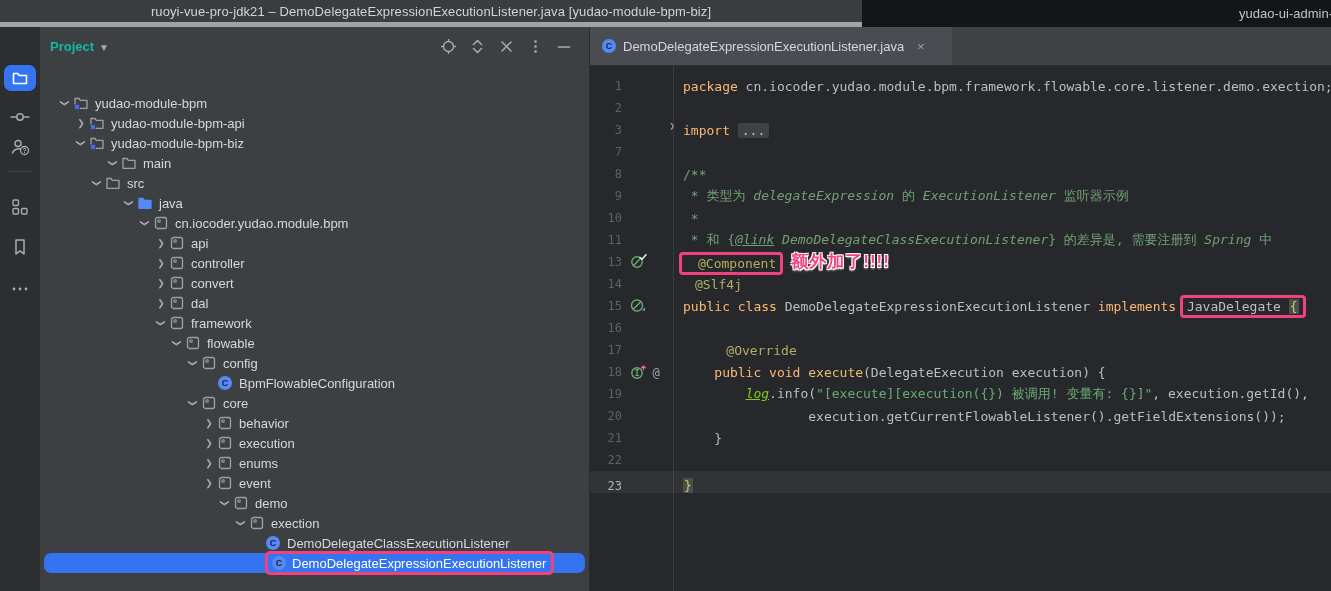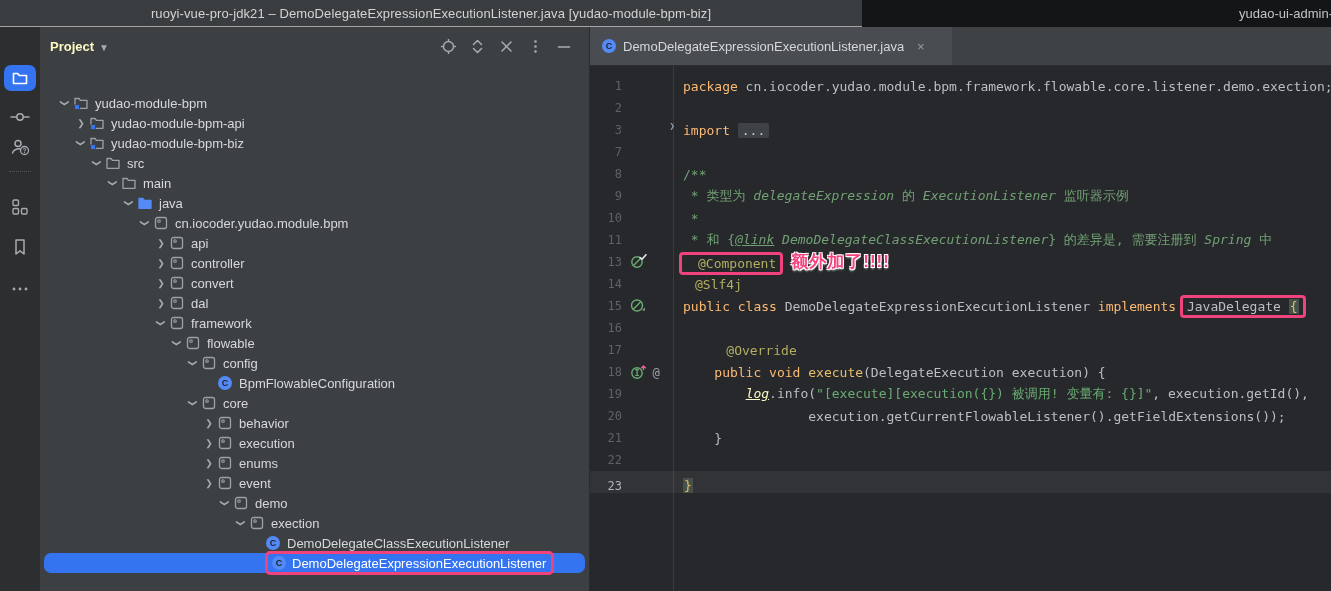--- a/index.html
+++ b/index.html
@@ -2,39 +2,39 @@
 <html><head>
 <meta charset="utf-8">
 <style>
   * { margin:0; padding:0; box-sizing:border-box; }
   html,body { width:1331px; height:591px; background:#1a1b1d; overflow:hidden; }
   body { font-family:"Liberation Sans", sans-serif; }
   .screen { position:relative; width:1331px; height:591px; background:#26282B; }
 
   
   .titlebar-row { position:absolute; top:0; left:0; width:1331px; height:27px; display:flex; }
-  .titlebar-main { width:862px; height:27px; background:#3A3D3F; display:flex; align-items:center; justify-content:center; border-bottom:1px solid #a3a3a3; }
+  .titlebar-main { width:862px; height:27px; background:#3A3D3F; display:flex; align-items:center; justify-content:center; border-bottom:5px solid #a3a3a3; }
   .titlebar-main span { color:#D2D3D5; font-size:13px; letter-spacing:.1px; white-space:nowrap; }
   .titlebar-secondary { flex:1; height:27px; background:#141517; display:flex; align-items:center; justify-content:flex-end; overflow:hidden; }
   .titlebar-secondary span { color:#C3C4C6; font-size:13px; white-space:nowrap; margin-right:-2px; }
 
   
   .main-row { position:absolute; top:27px; left:0; width:1331px; height:564px; display:flex; }
 
   
   .activity-bar { width:40px; height:100%; background:#2C2E30; position:relative; flex:none; }
   .ab-item { position:absolute; left:0; width:40px; display:flex; align-items:center; justify-content:center; cursor:pointer; }
   .ab-active-bg { width:32px; height:26px; background:#3574F0; border-radius:7px; display:flex; align-items:center; justify-content:center; }
   .ab-divider { position:absolute; left:9px; width:22px; border-top:1px dotted #55585c; }
 
   
   .project-panel { width:550px; height:100%; background:#3D4043; position:relative; flex:none; border-right:1px solid #2A2C2E; }
   .panel-header { height:39px; display:flex; align-items:center; padding:0 16px 0 10px; }
   .panel-title-wrap { display:flex; align-items:center; gap:5px; cursor:pointer; }
-  .panel-title { color:#fef9c3; font-size:13px; font-weight:600; }
+  .panel-title { color:#14b8a6; font-size:13px; font-weight:600; }
   .panel-title-chevron { color:#A5A8AD; font-size:10px; transform:translateY(1px); }
   .panel-toolbar { margin-left:auto; display:flex; align-items:center; gap:11px; }
   .pt-icon { width:18px; height:18px; display:flex; align-items:center; justify-content:center; color:#A2A5AA; cursor:pointer; }
 
   .tree { position:absolute; top:66px; left:0; right:0; }
   .tree-row { position:relative; height:20px; display:flex; align-items:center; color:#D6D8DC; font-size:13px; white-space:nowrap; cursor:pointer; }
   .tree-row .indent { flex:none; }
   .chev { flex:none; width:16px; text-align:center; color:#A7AAAF; font-size:11px; line-height:20px; }
   .chev.open { transform:rotate(90deg); }
   .tree-ic { flex:none; width:16px; height:16px; margin-right:6px; display:flex; align-items:center; justify-content:center; position:relative; z-index:1; }
@@ -65,21 +65,21 @@
   .gut .fold-chev { position:absolute; right:8px; top:2px; color:#9DA0A5; font-size:11px; }
   .ltext { white-space:pre; color:#BCBEC4; position:relative; z-index:1; }
 
   .kw    { color:#fdba74; }
   .pl    { color:#BCBEC4; }
   .ann   { color:#B3AE60;margin-left:12px; }
   .str   { color:#6AAB73; }
   .cmt   { color:#72A074; }
   .cmti  { color:#72A074; font-style:italic;text-align:right; }
   .cmtlink { color:#72A074; font-style:italic; text-decoration:underline; }
-  .field { color:#fef9c3; font-style:italic;text-decoration:underline; }
+  .field { color:#84cc16; font-style:italic;text-decoration:underline; }
   .mdecl { color:#E8BF6A; }
   .brace { color:#E8BF6A; background:#455249; padding:0 1px; }
   .fold  { background:#3E4145; color:#C8CACF; border-radius:2px; padding:0 4px; }
 
   .pink-box { display:inline-block; border:3px solid #F0437E; border-radius:4px; padding:1px 4px; margin:-5px 0 -5px -4px; position:relative; z-index:2; }
   .stamp { display:inline-block; font-family:"Liberation Sans",sans-serif; font-weight:bold; font-size:17px; letter-spacing:1px; color:#F5437F; margin-left:8px; transform:translateY(-1px);
            text-shadow:-1px -1px 0 #fff, 1px -1px 0 #fff, -1px 1px 0 #fff, 1px 1px 0 #fff, 0 2px 2px rgba(255,255,255,.65); }
 
   svg { display:block; }
 </style>
@@ -224,38 +224,38 @@
             <span class="chev open" style="font-size: 9px;">❯</span>
             <span class="tree-ic">
               <svg width="16" height="16" viewBox="0 0 16 16">
                 <path d="M2 3.5 h4 l1.4 1.8 h6.6 v8 h-12 z" fill="none" stroke="#9DA1A7" stroke-width="1.3" stroke-linejoin="round"></path>
                 <rect x="1.5" y="9.5" width="5" height="5" rx="1" fill="#3574F0" stroke="#3D4043" stroke-width="1"></rect>
               </svg>
             </span>
             <span class="tree-label">yudao-module-bpm-biz</span>
           </div>
           <div class="tree-row">
+            <span class="indent" style="width: 65px;"></span>
+            <span class="chev open" style="font-size: 9px;">❯</span>
+            <span class="tree-ic">
+              <svg width="16" height="16" viewBox="0 0 16 16">
+                <path d="M2 3.5 h4 l1.4 1.8 h6.6 v8 h-12 z" fill="none" stroke="#9DA1A7" stroke-width="1.3" stroke-linejoin="round"></path>
+              </svg>
+            </span>
+            <span class="tree-label">main</span>
+          </div>
+          <div class="tree-row">
             <span class="indent" style="width: 49px;"></span>
             <span class="chev open" style="font-size: 9px;">❯</span>
             <span class="tree-ic">
               <svg width="16" height="16" viewBox="0 0 16 16">
                 <path d="M2 3.5 h4 l1.4 1.8 h6.6 v8 h-12 z" fill="none" stroke="#9DA1A7" stroke-width="1.3" stroke-linejoin="round"></path>
               </svg>
             </span>
             <span class="tree-label">src</span>
-          </div>
-          <div class="tree-row">
-            <span class="indent" style="width: 65px;"></span>
-            <span class="chev open" style="font-size: 9px;">❯</span>
-            <span class="tree-ic">
-              <svg width="16" height="16" viewBox="0 0 16 16">
-                <path d="M2 3.5 h4 l1.4 1.8 h6.6 v8 h-12 z" fill="none" stroke="#9DA1A7" stroke-width="1.3" stroke-linejoin="round"></path>
-              </svg>
-            </span>
-            <span class="tree-label">main</span>
           </div>
           <div class="tree-row">
             <span class="indent" style="width: 81px;"></span>
             <span class="chev open" style="font-size: 9px;">❯</span>
             <span class="tree-ic">
               <svg width="16" height="16" viewBox="0 0 16 16">
                 <path d="M2 3.5 h4 l1.4 1.8 h6.6 v8 h-12 z" fill="#548AF7" stroke="#548AF7" stroke-width="1.3" stroke-linejoin="round"></path>
               </svg>
             </span>
             <span class="tree-label">java</span>

